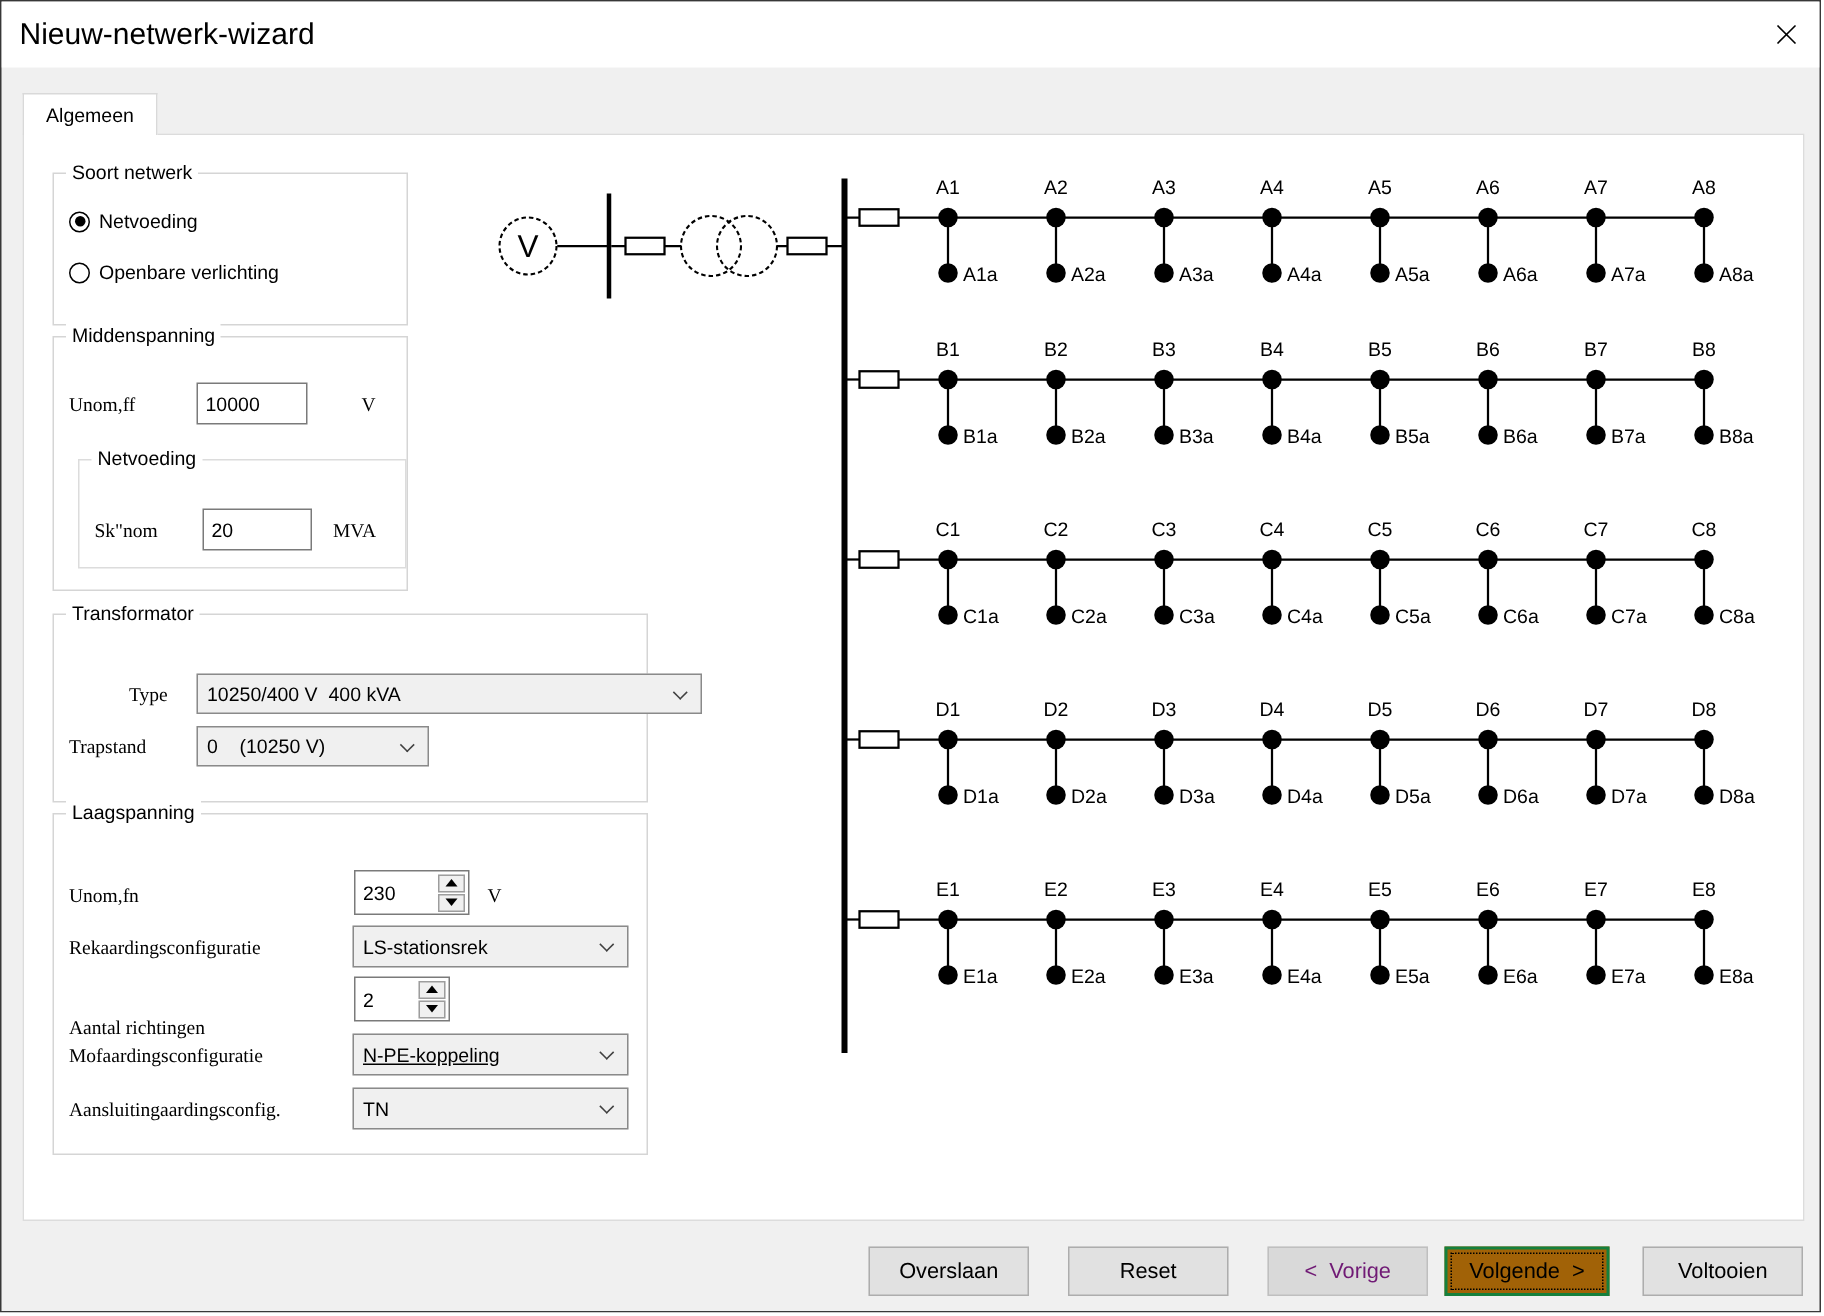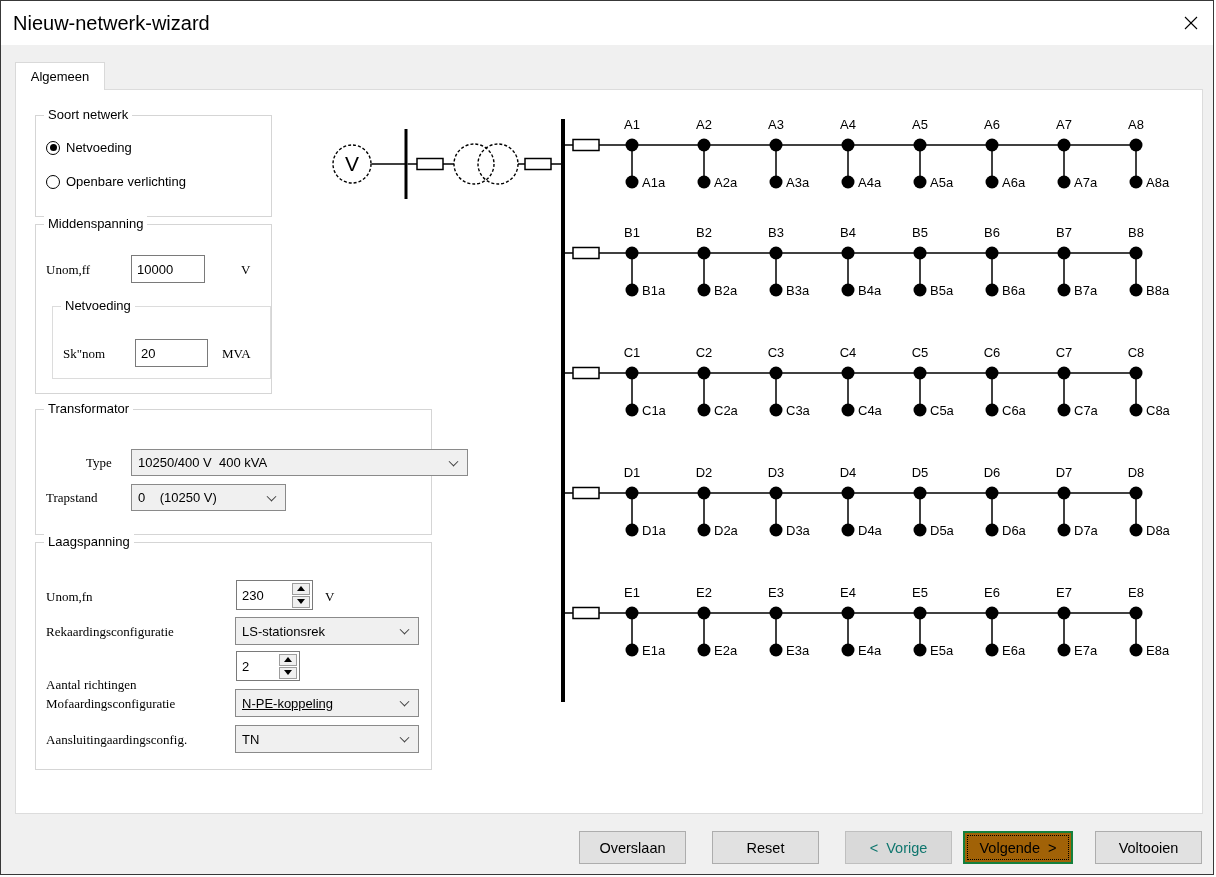--- a/index.html
+++ b/index.html
@@ -19,21 +19,21 @@
   .tinput{position:absolute;background:#fff;border:1px solid #7a7a7a;font-size:13px;display:flex;align-items:center;padding-left:5px;white-space:pre;}
   .combo{position:absolute;background:#f0f0f0;border:1px solid #8a8a8a;font-size:13px;display:flex;align-items:center;padding:0 24px 0 6px;white-space:pre;}
   .chev{position:absolute;right:10px;top:50%;width:7px;height:7px;border-right:1.4px solid #404040;border-bottom:1.4px solid #404040;transform:translateY(-70%) rotate(45deg);}
   .spinner{position:absolute;background:#fff;border:1px solid #7a7a7a;font-size:13px;display:flex;align-items:center;padding:0 2px 0 5px;}
   .spin-val{white-space:pre;}
   .spin-btns{margin-left:auto;display:flex;flex-direction:column;gap:1px;}
   .spin-btn{width:18px;height:12px;border:1px solid #9d9d9d;background:#f0f0f0;display:flex;align-items:center;justify-content:center;}
   .tri-up{width:0;height:0;border-left:4px solid transparent;border-right:4px solid transparent;border-bottom:5px solid #000;}
   .tri-down{width:0;height:0;border-left:4px solid transparent;border-right:4px solid transparent;border-top:5px solid #000;}
   .btnrow .btn{position:absolute;top:830px;height:33px;background:#e1e1e1;border:1px solid #adadad;font-size:14.5px;font-family:"Liberation Sans",sans-serif;color:#000;white-space:pre;text-align:center;}
-  .btn.disabled{background:#d9d9d9;border-color:#bfbfbf;color:#0f766e;}
+  .btn.disabled{background:#d9d9d9;border-color:#bfbfbf;color:#701a75;}
   .btn.default{border:2px solid #15803d;outline:1px dotted #000;outline-offset:-5px;background:#a16207;}
   svg{font-family:"Liberation Sans",sans-serif;}
   #net-svg{position:absolute;left:286px;top:2px;pointer-events:none;z-index:2;}
 </style>
 </head>
 <body>
 
 <div class="dialog">
 
   <div class="titlebar">

